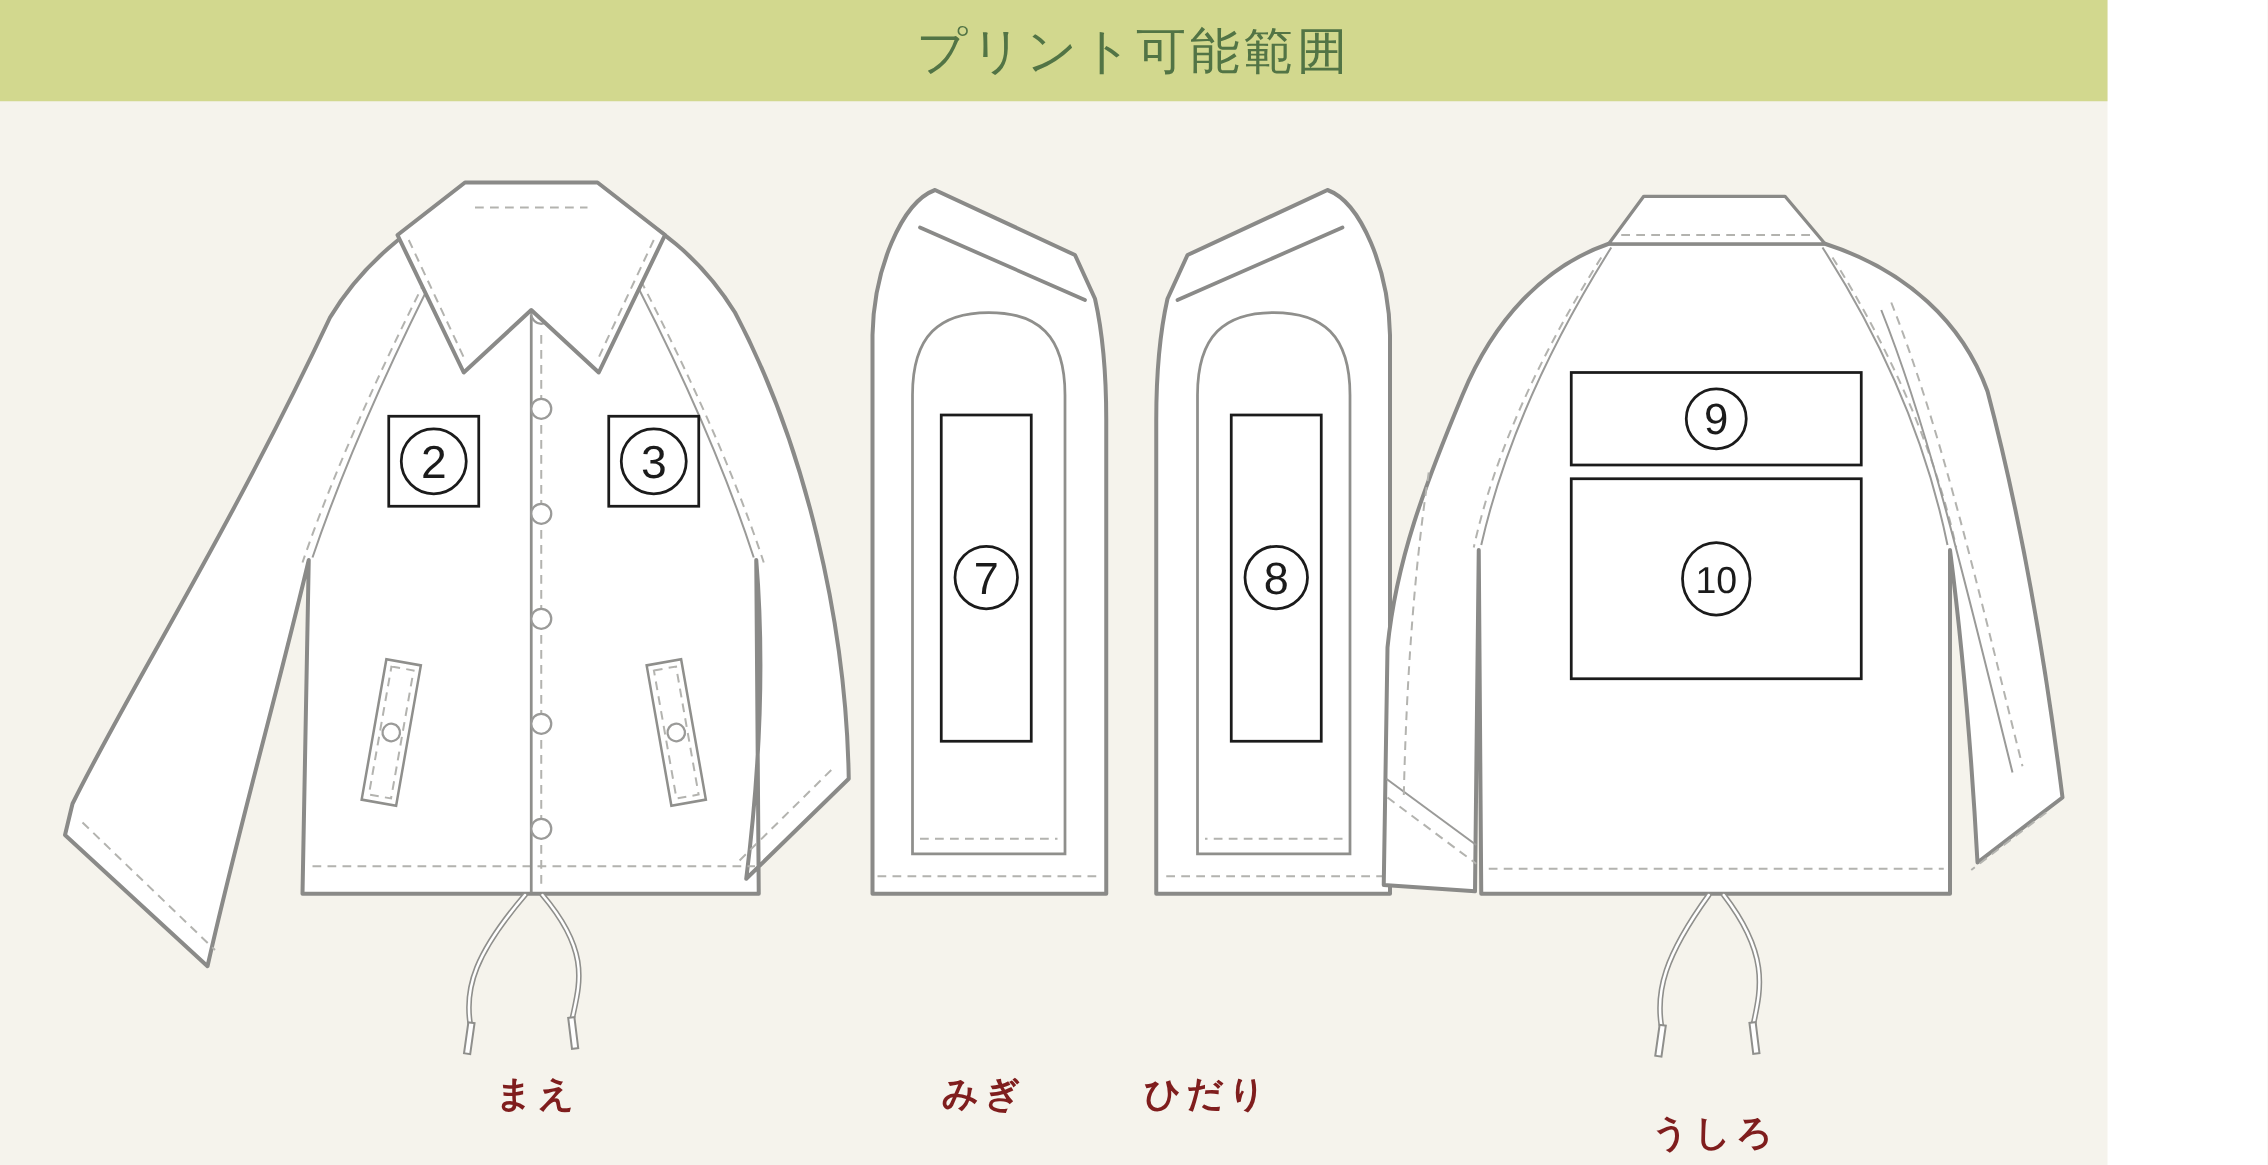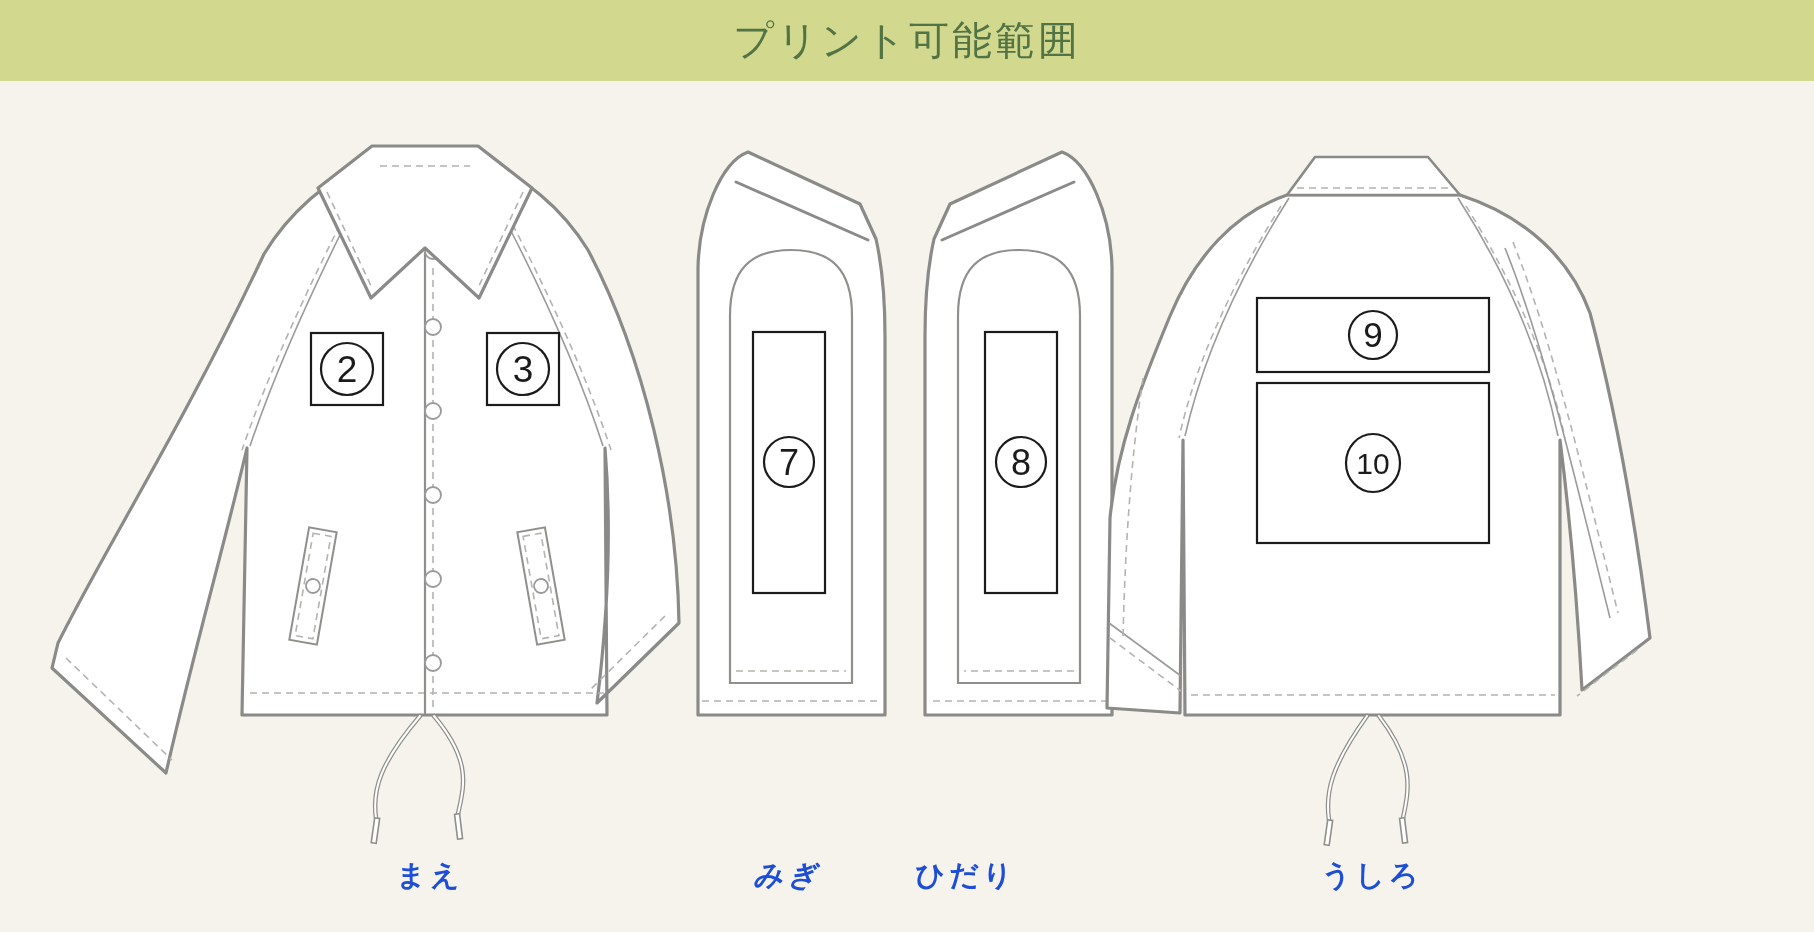--- a/index.html
+++ b/index.html
@@ -1,39 +1,39 @@
 <!DOCTYPE html>
 <html><head>
 <meta charset="utf-8">
 <style>
   html,body{margin:0;padding:0;}
   .stage{
     position:relative;
-    width:1814px;height:932px;
+    width:1686px;height:932px;
     background:#f5f3ec;
     overflow:hidden;
     font-family:"Liberation Sans", sans-serif;
   }
   .header{
     position:absolute;left:0;top:0;width:1814px;height:81px;
     background:#d2d88e;
     display:flex;align-items:center;justify-content:center;
   }
   .header-title{
     font-size:40px;
     letter-spacing:3px;
     color:#527445;
     font-weight:500;
   }
   .garment{position:absolute;top:118px;}
   .garment svg{display:block;overflow:visible;}
   .view-label{
     position:absolute;top:856px;
     transform:translateX(-50%);
-    font-size:29px;font-weight:700;color:#1d4ed8;
+    font-size:29px;font-weight:700;color:#7f1d1d;
     letter-spacing:4px;white-space:nowrap;
   }
   
   .outline{fill:#ffffff;stroke:#8a8a88;stroke-width:3.2;stroke-linejoin:round;stroke-linecap:round;}
   .thick{fill:none;stroke:#8a8a88;stroke-width:3;stroke-linecap:round;}
   .med{fill:none;stroke:#8f8f8c;stroke-width:2.2;}
   .thin{fill:none;stroke:#9a9a98;stroke-width:1.6;}
   .dash{fill:none;stroke:#b3b3af;stroke-width:1.6;stroke-dasharray:7 5;}
   .panel{fill:#ffffff;stroke:#8a8a88;stroke-width:2.6;stroke-linejoin:round;}
   .snap{fill:#ffffff;stroke:#9a9a98;stroke-width:1.8;}
@@ -190,17 +190,17 @@
       <rect class="pbox" x="172" y="180" width="232" height="74"></rect>
       <circle class="pring" cx="288" cy="217" r="24"></circle>
       <text class="pnum" x="288" y="229" font-size="35">9</text>
       <rect class="pbox" x="172" y="265" width="232" height="160"></rect>
       <ellipse class="pring" cx="288" cy="345" rx="27" ry="29"></ellipse>
       <text class="pnum" x="288" y="356" font-size="30">10</text>
     </svg>
   </div>
 
   <div class="view-label" style="left:430px;">まえ</div>
-  <div class="view-label" style="left:787px;font-style:italic;">みぎ</div>
+  <div class="view-label" style="left:787px;">みぎ</div>
   <div class="view-label" style="left:966px;">ひだり</div>
-  <div class="view-label" style="left:1372px;">うしろ</div>
+  <div class="view-label" style="left:1372px;margin-top:31px;">うしろ</div>
 
 </div>
 
 </body></html>

